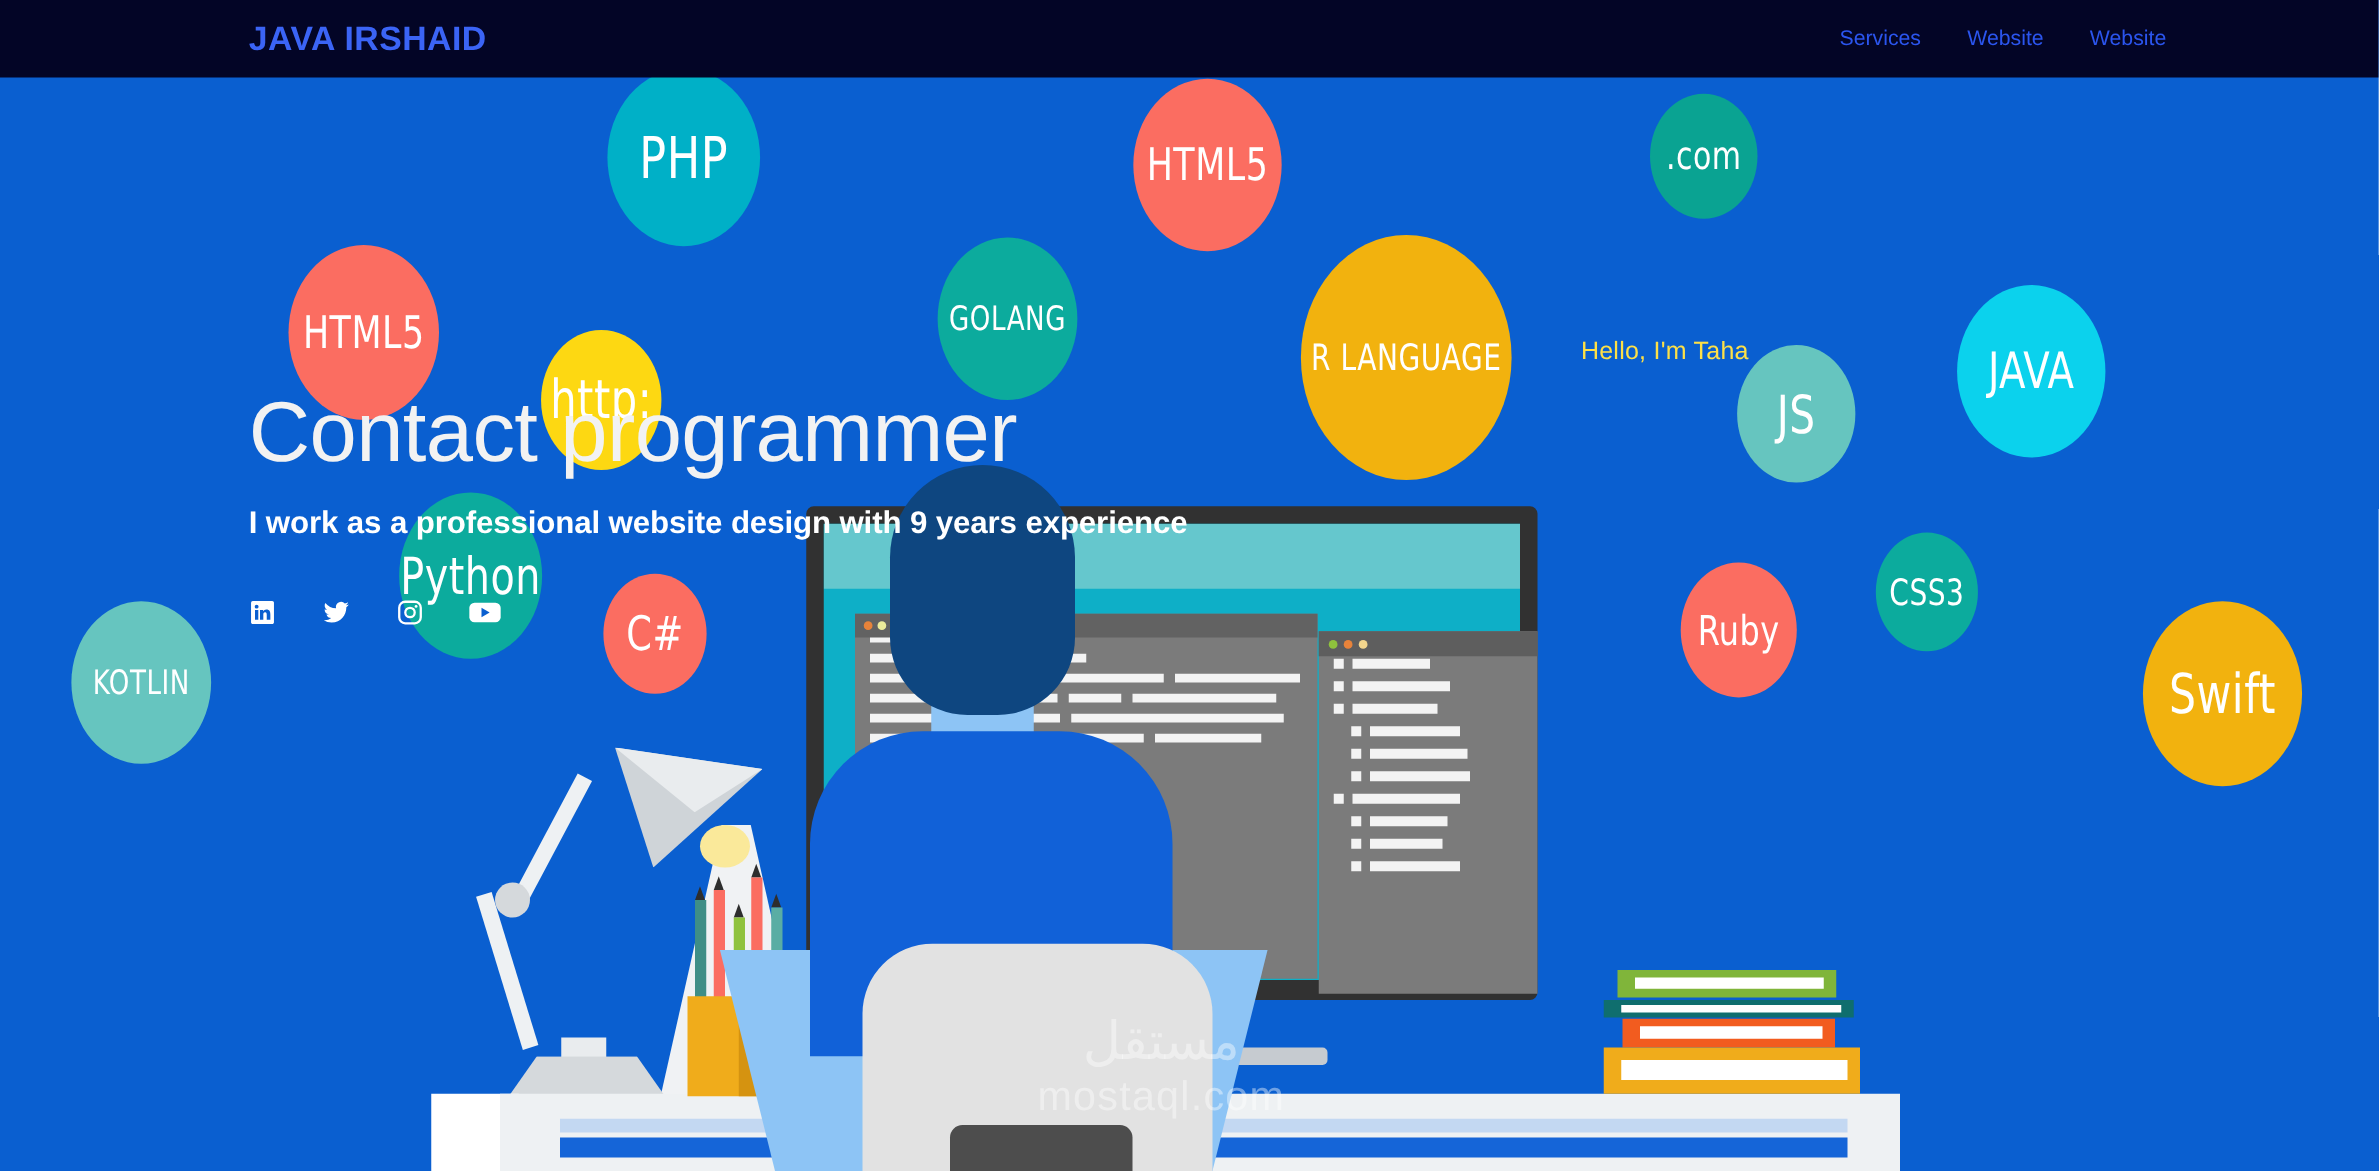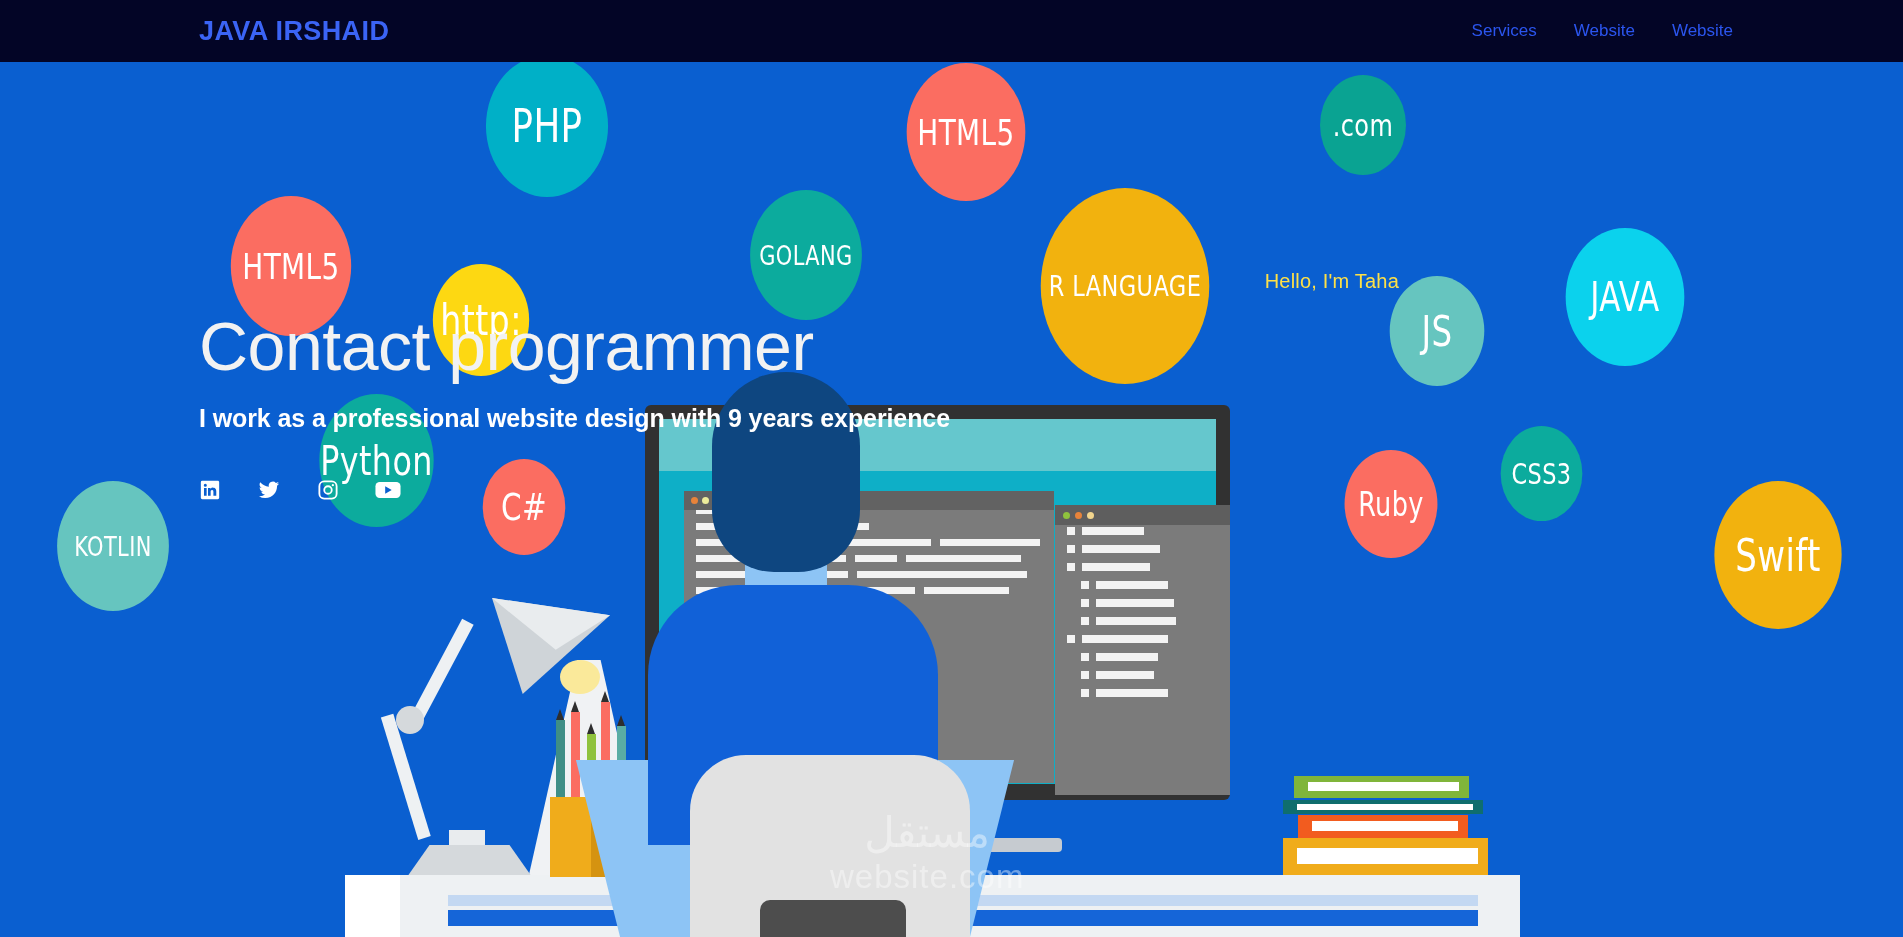--- a/index.html
+++ b/index.html
@@ -618,21 +618,21 @@
         <div class="chair-dot"></div>
         <div class="chair-dot"></div>
         <div class="chair-dot"></div>
       </div>
     </div>
     <div class="p-seat"></div>
   </div>
 
   <div class="watermark">
     <div class="wm-ar">مستقل</div>
-    <div class="wm-en">website.com</div>
+    <div class="wm-en">mostaql.com</div>
   </div>
 
   <div class="hero">
     <div class="hero-greet">Hello, I'm Taha</div>
     <h1 class="hero-title">Contact programmer</h1>
     <div class="hero-sub">I work as a professional website design with 9 years experience</div>
 
     <div class="socials">
       <a class="social-link" href="#" title="LinkedIn">
         <svg width="22" height="22" viewBox="0 0 24 24" fill="currentColor" aria-hidden="true">

